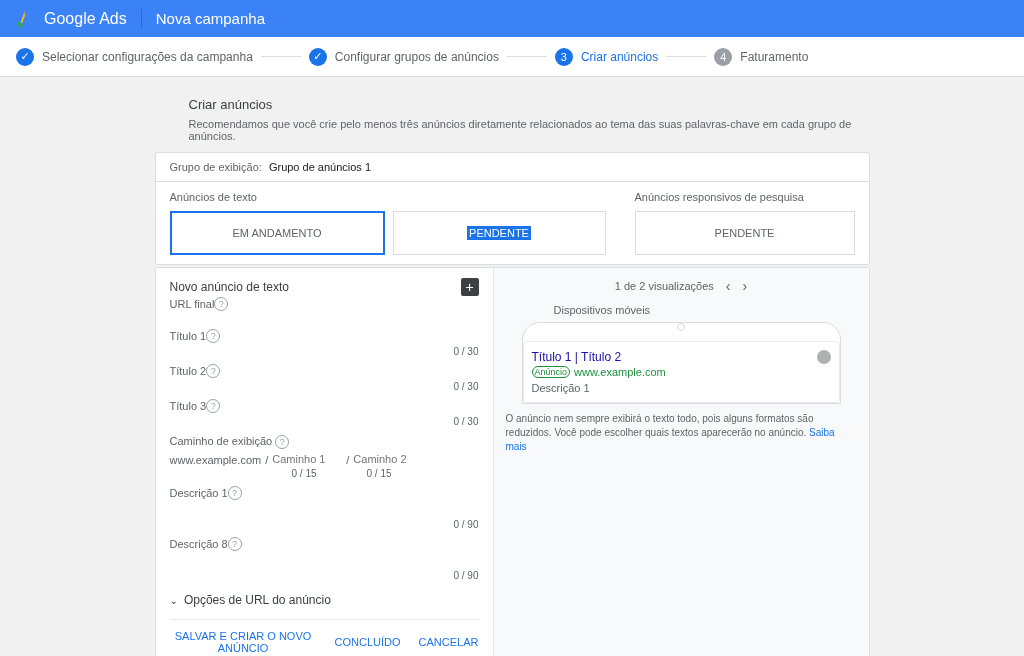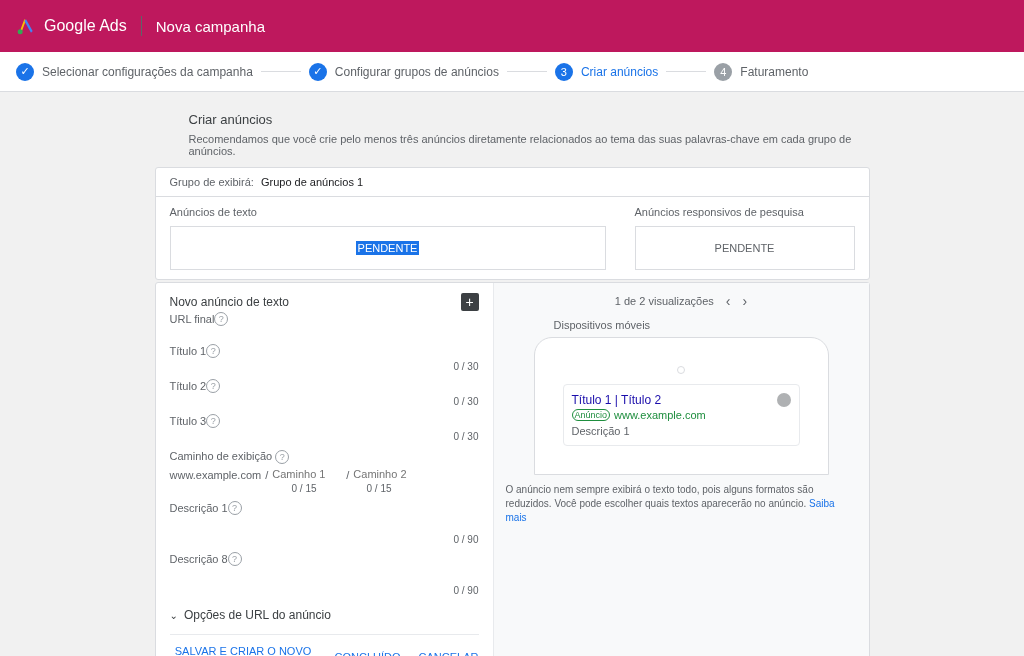--- a/index.html
+++ b/index.html
@@ -1,17 +1,17 @@
 <!DOCTYPE html>
 <html><head>
 <meta charset="utf-8">
 <style>
 *{margin:0;padding:0;box-sizing:border-box;font-family:Arial,Helvetica,sans-serif}
 body{background:#f1f1f1;width:1024px;height:656px;overflow:hidden;font-size:12px;color:#5f6368}
-.header{background:#be185d;height:52px;display:flex;align-items:center;padding:0 16px;color:#fff}
+.header{background:#3b82f6;height:37px;display:flex;align-items:center;padding:0 16px;color:#fff}
 .logo{display:flex;align-items:center;gap:8px}
 .logo-icon{width:20px;height:20px}
 .brand{font-size:16px;font-weight:400}
 .divider{width:1px;height:20px;background:#5f6368;margin:0 14px}
 .campaign{font-size:15px;font-weight:500}
 .stepper{background:#fff;height:40px;display:flex;align-items:center;padding:0 16px;border-bottom:1px solid #dadce0;gap:8px}
 .step{display:flex;align-items:center;gap:8px}
 .step-badge{width:18px;height:18px;border-radius:50%;display:flex;align-items:center;justify-content:center;font-size:11px;color:#fff}
 .badge-done{background:#1a73e8}
 .badge-active{background:#1a73e8}
@@ -48,21 +48,21 @@
 .path-input{border:none;border-bottom:1px solid transparent;font-size:11px;color:#5f6368;width:70px}
 .path-counters{display:flex;gap:50px;margin-left:122px;font-size:10px;margin-bottom:6px}
 .expand{display:flex;align-items:center;gap:6px;padding:6px 0;font-size:12px;cursor:pointer;color:#3c4043}
 .chevron{font-size:10px}
 .actions{display:flex;gap:18px;padding:10px 0 4px;border-top:1px solid #e8eaed;margin-top:6px}
 .link-btn{color:#1a73e8;font-size:11px;font-weight:500;cursor:pointer;background:none;border:none}
 .preview{flex:1;background:#f8f9fa;padding:10px 12px;border-left:1px solid #e8eaed}
 .preview-nav{display:flex;align-items:center;justify-content:center;gap:12px;font-size:11px;margin-bottom:10px}
 .nav-arrow{cursor:pointer;color:#5f6368;font-size:14px}
 .device-label{font-size:11px;margin-bottom:6px;margin-left:48px}
-.device{background:#fff;border:1px solid #dadce0;border-radius:18px 18px 0 0;margin:0 28px;padding:28px}
+.device{background:#fff;border:1px solid #dadce0;border-radius:18px 18px 0 0;margin:0 16px;padding:0}
 .speaker{width:8px;height:8px;border:1px solid #dadce0;border-radius:50%;margin:0 auto 10px}
 .ad-preview{border:1px solid #e8eaed;border-radius:4px;padding:8px;position:relative}
 .ad-title{color:#1a0dab;font-size:12px;margin-bottom:2px}
 .ad-url-row{display:flex;align-items:center;gap:4px;margin-bottom:4px}
 .ad-badge{border:1px solid #1e8e3e;color:#1e8e3e;font-size:9px;padding:0 2px;border-radius:6px}
 .ad-url{color:#1e8e3e;font-size:11px}
 .ad-desc{font-size:11px;color:#5f6368}
 .info-icon{position:absolute;top:8px;right:8px;width:14px;height:14px;border-radius:50%;background:#5f6368;opacity:.5}
 .disclaimer{font-size:10px;color:#5f6368;margin-top:8px;line-height:1.4}
 .learn-more{color:#1a73e8;cursor:pointer}
@@ -105,27 +105,30 @@
   </div>
 </div>
 
 <div class="main">
   <div class="content">
     <div class="title">Criar anúncios</div>
     <div class="subtitle">Recomendamos que você crie pelo menos três anúncios diretamente relacionados ao tema das suas palavras-chave em cada grupo de anúncios.</div>
 
     <div class="card">
       <div class="group-row">
-        <span class="group-label">Grupo de exibirá:</span>
+        <span class="group-label">Grupo de exibição:</span>
         <span class="group-value">Grupo de anúncios 1</span>
       </div>
       <div class="ad-types">
         <div class="type-col">
           <div class="type-header">Anúncios de texto</div>
           <div class="ad-boxes">
+            <div class="ad-box active">
+                <span>EM ANDAMENTO</span>
+              </div>
             <div class="ad-box">
                 <span class="blue highlighted" style="background:#1a73e8;color:#fff;padding:1px 2px">PENDENTE</span>
               </div>
           </div>
         </div>
         <div class="type-col">
           <div class="type-header">Anúncios responsivos de pesquisa</div>
           <div class="ad-boxes">
             <div class="ad-box">
                 <span>PENDENTE</span>

